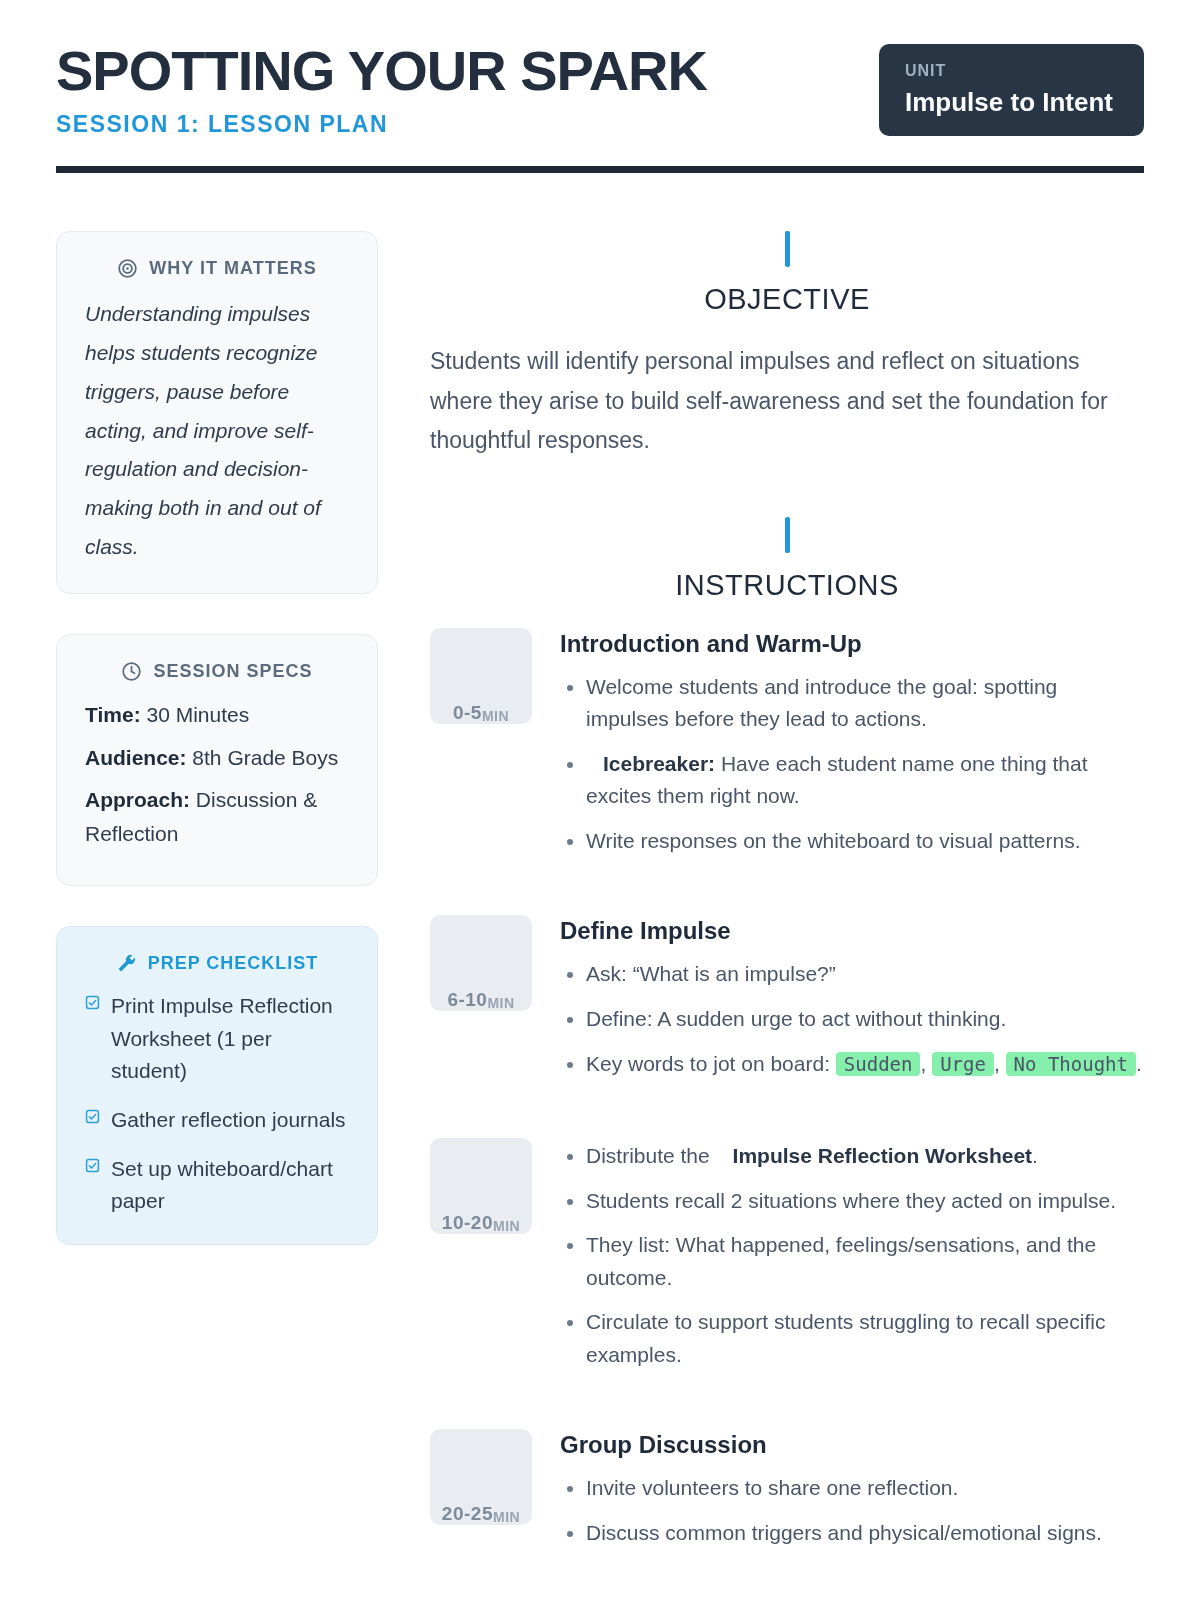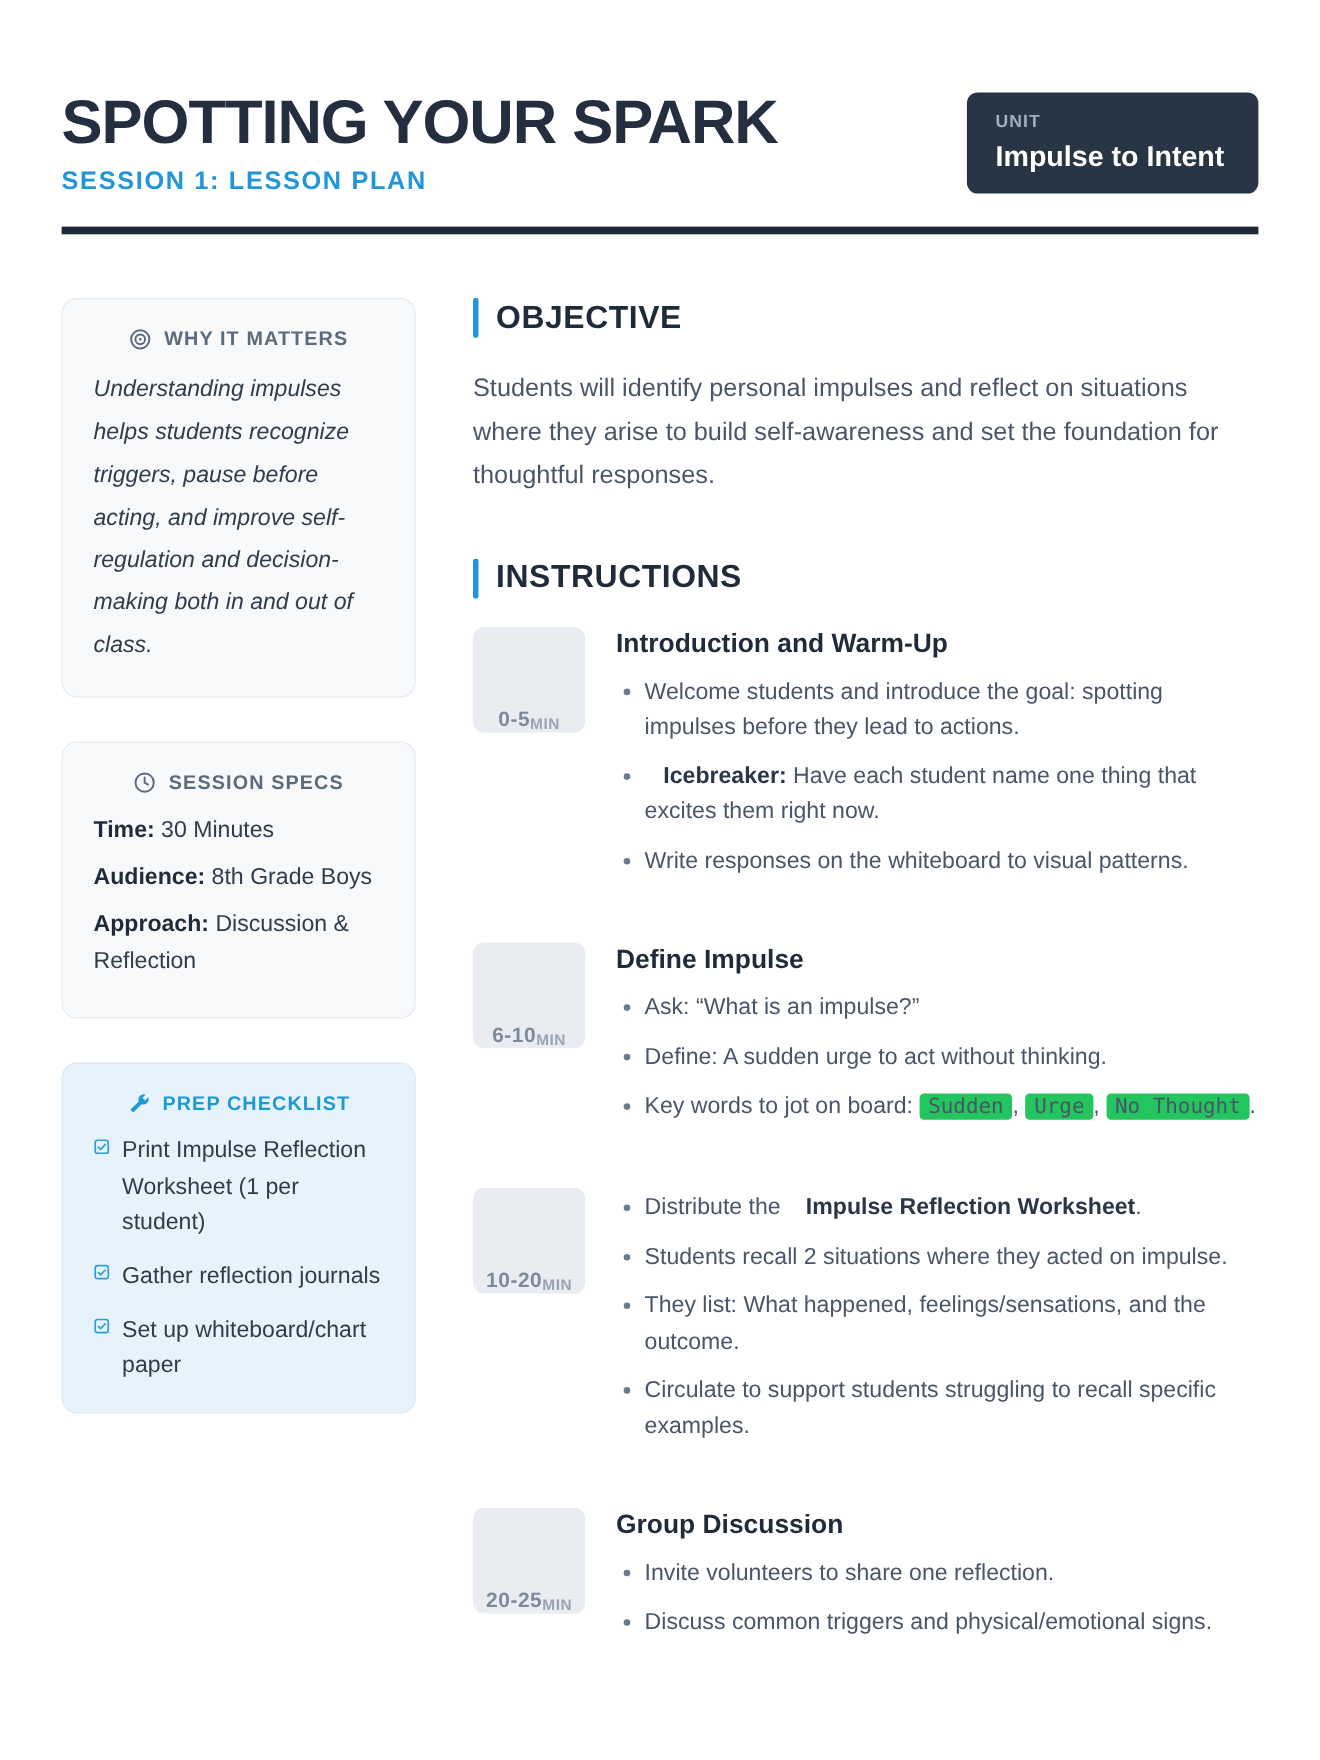--- a/index.html
+++ b/index.html
@@ -6,21 +6,21 @@
   html, body { margin: 0; padding: 0; }
   body {
     width: 1200px; height: 1600px; overflow: hidden;
     background: #ffffff;
     font-family: "Liberation Sans", sans-serif;
     color: #1f2a3a;
   }
   .page { padding: 42px 56px 0 56px; }
 
   
-  .header { display: flex; justify-content: space-between; align-items: flex-start; margin-top: 40px; }
+  .header { display: flex; justify-content: space-between; align-items: flex-start; }
   .page-title {
     margin: 0; font-size: 56px; font-weight: 900; letter-spacing: -1px;
     color: #232f3e; line-height: 1.02;
   }
   .page-subtitle {
     margin-top: 12px; font-size: 23px; font-weight: 700;
     color: #2196d9; letter-spacing: 1.5px;
   }
   .unit-badge {
     background: #273545; border-radius: 10px; padding: 18px 26px;
@@ -56,22 +56,22 @@
   .spec-line strong { color: #1f2a3a; }
 
   .prep-list { list-style: none; margin: 0; padding: 0; }
   .prep-item { display: flex; gap: 11px; font-size: 21px; line-height: 1.55; margin-bottom: 16px; color: #2f3c4c; }
   .prep-item:last-child { margin-bottom: 0; }
   .prep-check { margin-top: 5px; flex-shrink: 0; }
 
   
   .section-heading {
     display: flex; align-items: center; gap: 16px;
-    font-size: 29px; font-weight: 700; color: #1f2a3a;
-    letter-spacing: 0.5px; margin: 0 0 26px 0;
+    font-size: 29px; font-weight: 400; color: #1f2a3a;
+    letter-spacing: 0.5px; margin: 0 0 26px 0; flex-direction: column;
   }
   .bar { width: 5px; height: 36px; background: #2196d9; border-radius: 2px; flex-shrink: 0; }
 
   .objective-body {
     font-size: 23px; line-height: 1.72; color: #4a5668;
     margin: 0 0 56px 0;
   }
 
   .step { display: flex; gap: 28px; margin-bottom: 46px; }
   .time-badge {
@@ -83,21 +83,21 @@
   .time-min { font-size: 14px; font-weight: 600; color: #99a4b2; margin-top: 4px; letter-spacing: 0.5px; }
 
   .step-body { flex: 1; min-width: 0; margin-top: 2px; }
   .step-title { font-size: 24px; font-weight: 700; color: #1f2a3a; margin: 0 0 13px 0; }
   .step-bullets { margin: 0; padding-left: 26px; }
   .step-bullets li { font-size: 21px; line-height: 1.55; color: #4a5668; margin-bottom: 12px; }
   .step-bullets li::marker { color: #6b7a8c; }
   .step-bullets strong { color: #2a3647; margin-left: 17px; }
   .chip {
     font-family: "DejaVu Sans Mono", monospace;
-    background: #22c55e; border-radius: 4px; padding: 1px 8px;
+    background: #86efac; border-radius: 4px; padding: 1px 8px;
     font-size: 19px; color: #4a5668;
   }
 </style>
 </head>
 <body>
 
 <div class="page">
 
   <header class="header">
     <div class="header-left">

